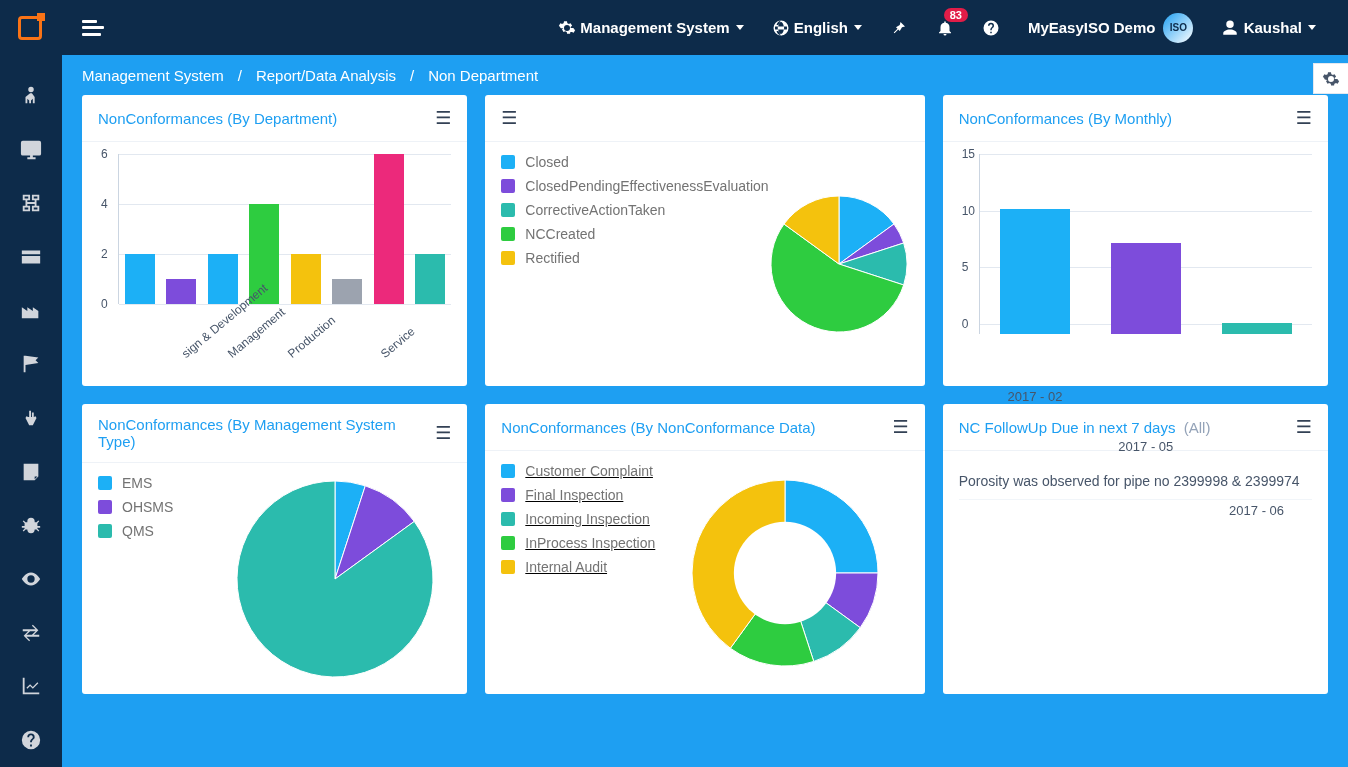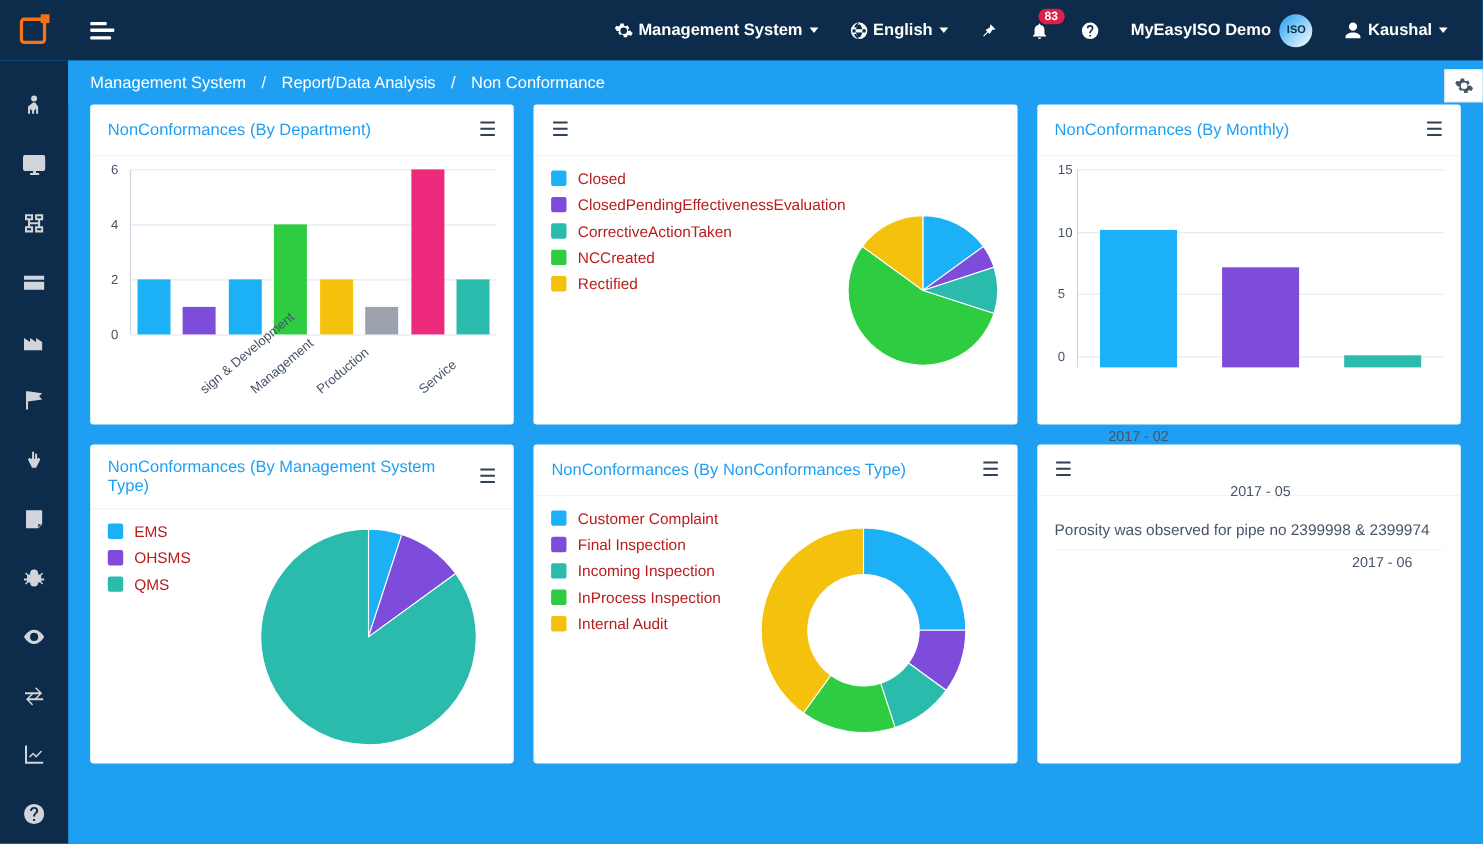--- a/index.html
+++ b/index.html
@@ -31,21 +31,21 @@
   .breadcrumb-sep { color:#fff; }
   
   .dashboard { padding:0 20px 20px; display:grid; grid-template-columns:repeat(3,1fr); gap:18px; }
   .panel { background:#fff; border-radius:3px; display:flex; flex-direction:column; min-height:290px; }
   .panel-header { display:flex; align-items:center; justify-content:space-between; padding:12px 16px; border-bottom:1px solid #eef2f7; }
   .panel-title { color:#1e9ff2; font-size:15px; font-weight:400; }
   .panel-title .muted { color:#94a3b8; }
   .panel-menu { font-size:18px; color:#334155; cursor:pointer; }
   .panel-body { flex:1; padding:12px 16px; position:relative; }
   
-  .legend { list-style:none; font-size:14px; color:#b91c1c; }
+  .legend { list-style:none; font-size:14px; color:#737373; }
   .legend li { display:flex; align-items:center; margin-bottom:8px; cursor:pointer;}
   .legend .swatch { width:14px; height:14px; margin-right:10px; border-radius:2px; flex-shrink:0;}
   
   .bar-chart { position:relative; height:220px; }
   .bar-axes { position:absolute; left:20px; top:0; right:0; bottom:70px; border-left:1px solid #cbd5e1; }
   .gridline { position:absolute; left:0; right:0; height:1px; background:#e2e8f0; }
   .ytick { position:absolute; left:-18px; font-size:12px; color:#475569; transform:translateY(-50%); }
   .bars { position:absolute; left:0; right:0; bottom:0; top:0; display:flex; align-items:flex-end; justify-content:space-around; }
   .bar { width:30px; }
   .xcat { position:absolute; bottom:-60px; font-size:12px; color:#475569; transform:rotate(-40deg); transform-origin:top left; white-space:nowrap;}
@@ -183,21 +183,21 @@
         </svg>
       </div>
   </div>
 
   <div class="main">
     <div class="breadcrumb">
       <a href="#">Management System</a>
       <span class="breadcrumb-sep">/</span>
       <a href="#">Report/Data Analysis</a>
       <span class="breadcrumb-sep">/</span>
-      <span>Non Conformance</span>
+      <span>Non Department</span>
     </div>
 
     <div class="dashboard">
 
       <div class="panel">
         <div class="panel-header">
           <div class="panel-title">NonConformances (By Department)</div>
           <div class="panel-menu">☰</div>
         </div>
         <div class="panel-body">
@@ -325,24 +325,24 @@
           <svg id="mstype-pie" width="200" height="200" style="margin:auto;">
               <path d="M100,100 L100,2 A98,98 0 0 1 130.28366544874484,6.796461403074957 Z" fill="#1cb0f6" stroke="#fff" stroke-width="1"></path>
               <path d="M100,100 L130.28366544874484,6.796461403074957 A98,98 0 0 1 179.28366544874484,42.39704527533763 Z" fill="#7d4cdb" stroke="#fff" stroke-width="1"></path>
               <path d="M100,100 L179.28366544874484,42.39704527533763 A98,98 0 1 1 99.99999999999999,2 Z" fill="#2bbbad" stroke="#fff" stroke-width="1"></path>
             </svg>
         </div>
       </div>
 
       <div class="panel">
         <div class="panel-header">
-          <div class="panel-title">NonConformances (By NonConformances Type)</div>
-          <div class="panel-menu">☰</div>
-        </div>
-        <div class="panel-body" style="display:flex;">
+          <div class="panel-title">NonConformances (By NonConformance Data)</div>
+          <div class="panel-menu">☰</div>
+        </div>
+        <div class="panel-body" style="display:flex;text-decoration:underline;">
           <ul class="legend" id="nctype-legend" style="width:160px;">
               <li>
                 <span class="swatch" style="background: rgb(28, 176, 246);"></span>
                 <span>Customer Complaint</span>
               </li>
               <li>
                 <span class="swatch" style="background: rgb(125, 76, 219);"></span>
                 <span>Final Inspection</span>
               </li>
               <li>
@@ -364,20 +364,24 @@
               <path d="M95,95 L170.2385804768701,149.6640284632 A93,93 0 0 1 123.73858047687011,183.44825601544926 Z" fill="#2bbbad" stroke="#fff" stroke-width="1"></path>
               <path d="M95,95 L123.73858047687011,183.44825601544926 A93,93 0 0 1 40.33597153680001,170.2385804768701 Z" fill="#2ecc40" stroke="#fff" stroke-width="1"></path>
               <path d="M95,95 L40.33597153680001,170.2385804768701 A93,93 0 0 1 94.99999999999999,2 Z" fill="#f4c20d" stroke="#fff" stroke-width="1"></path>
               <circle cx="95" cy="95" r="51.150000000000006" fill="#fff"></circle>
             </svg>
         </div>
       </div>
 
       <div class="panel">
         <div class="panel-header">
+          <div class="panel-title">
+            <span>NC FollowUp Due in next 7 days</span>
+            &nbsp;<span class="muted">(All)</span>
+          </div>
           <div class="panel-menu">☰</div>
         </div>
         <div class="panel-body" id="followup-body">
             <div class="followup-item">Porosity was observed for pipe no 2399998 &amp; 2399974</div>
           </div>
       </div>
 
     </div>
   </div>
 </div>

